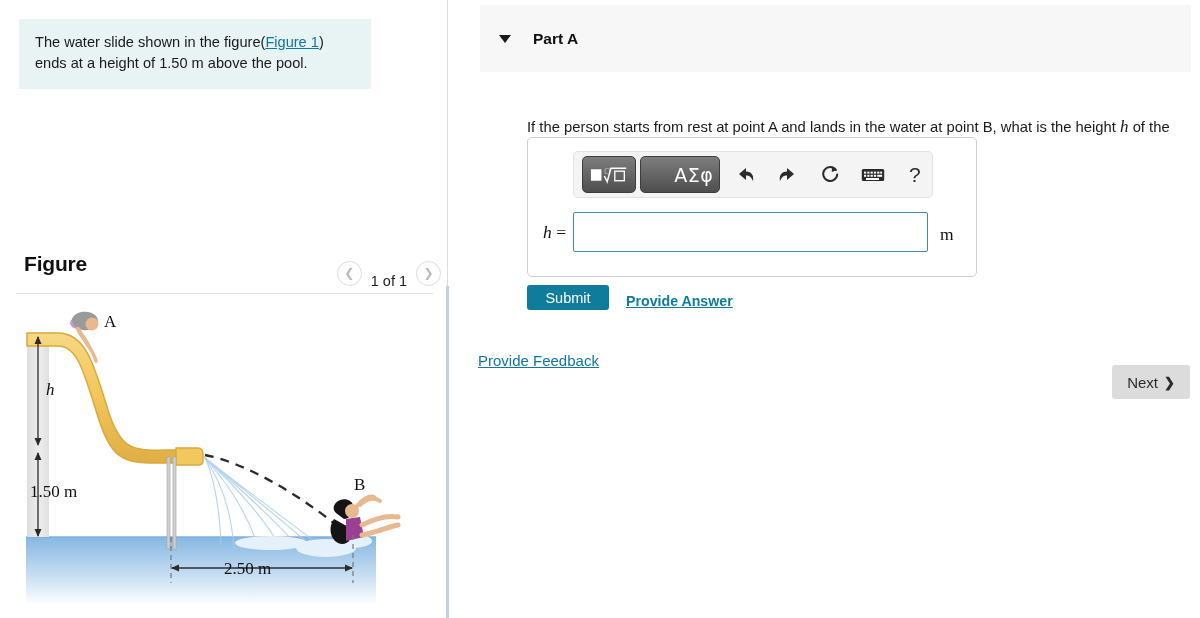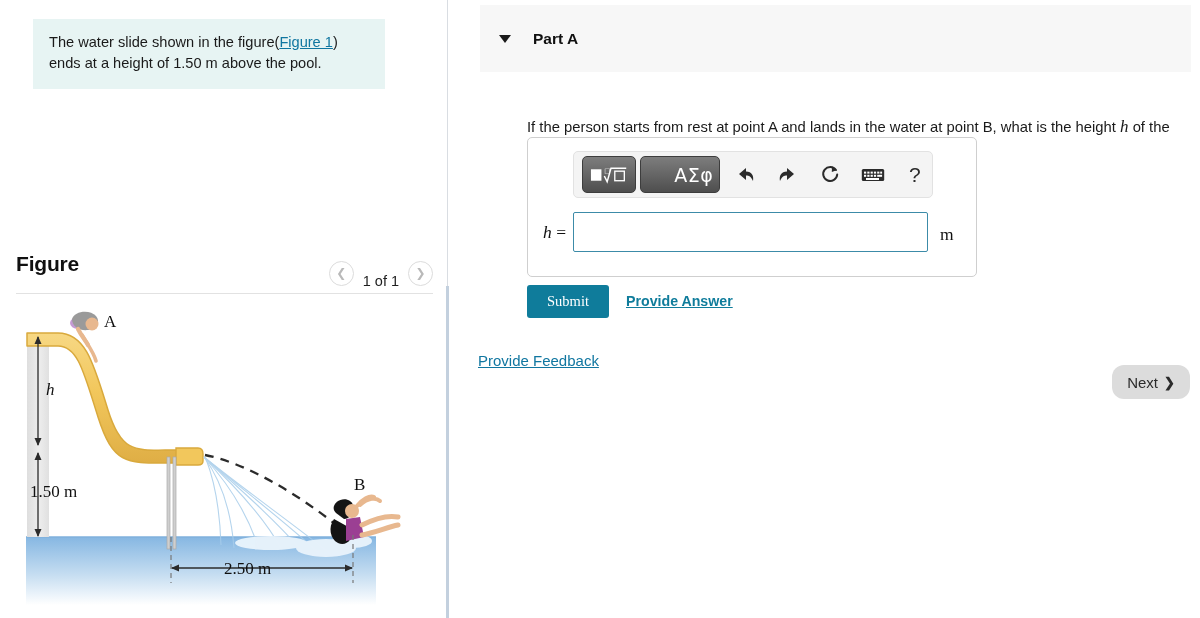--- a/index.html
+++ b/index.html
@@ -19,31 +19,31 @@
   }
   .divider-bottom {
     position: absolute; left: 446px; top: 286px; width: 3px; height: 332px;
     background: #c3d0de;
   }
 
   
   #left-pane { position: absolute; left: 0; top: 0; width: 447px; height: 618px; }
 
   .statement-box {
-    position: absolute; left: 33px; top: 19px; width: 352px;
+    position: absolute; left: 19px; top: 19px; width: 352px;
     background: #e7f4f3;
     padding: 13px 16px 15px 16px;
   }
   .statement-text {
     font-size: 14.6px; line-height: 21px; color: #1a1a1a;
   }
   .fig-link { color: #1076a0; text-decoration: underline; cursor: pointer; }
 
   .figure-header {
-    position: absolute; left: 16px; top: 252px; width: 417px; height: 48px;
+    position: absolute; left: 24px; top: 252px; width: 417px; height: 48px;
   }
   .figure-title {
     position: absolute; left: 0; top: 0;
     font-size: 21px; font-weight: bold; color: #101010;
     letter-spacing: -0.2px;
   }
   .pager { position: absolute; right: 0; top: 5px; display: flex; align-items: center; gap: 9px; }
   .pager-btn {
     width: 25px; height: 25px; border-radius: 50%;
     border: 1px solid #dcdcdc; background: #fff;
@@ -120,38 +120,38 @@
     border: 1px solid #3c8ba8; border-radius: 2px;
     background: #fff; outline: none; padding: 0 7px;
     font-family: "Liberation Serif", serif; font-size: 16px;
   }
   .ansunit {
     position: absolute; left: 490px; top: 224px;
     font-family: "Liberation Serif", serif; font-size: 17.5px; color: #111;
   }
 
   .submit-btn {
-    position: absolute; left: 77px; top: 285px; width: 82px; height: 33px;
+    position: absolute; left: 77px; top: 285px; width: 82px; height: 25px;
     background: #0f7c9b; border: none; border-radius: 3px;
     color: #fff; font-size: 14.5px; cursor: pointer;
-    font-family: Liberation Serif, serif;
+    font-family: Liberation Sans, sans-serif;
   }
   .request-link {
     position: absolute; left: 176px; top: 293px;
     font-size: 14.2px; font-weight: bold; color: #0f7c9b;
     text-decoration: underline; cursor: pointer;
   }
 
   .feedback-link {
     position: absolute; left: 28px; top: 352px;
     font-size: 15px; color: #1076a0; text-decoration: underline; cursor: pointer;
   }
   .next-btn {
     position: absolute; left: 662px; top: 365px; width: 78px; height: 34px;
-    background: #dcdcdc; border: none; border-radius: 12px;
+    background: #dcdcdc; border: none; border-radius: 3px;
     color: #2b2b2b; font-size: 15px; cursor: pointer;
     display: flex; align-items: center; justify-content: center; gap: 6px;
     font-family: "Liberation Sans", sans-serif;
   }
 </style>
 </head>
 <body>
 
 <div id="page">
 

